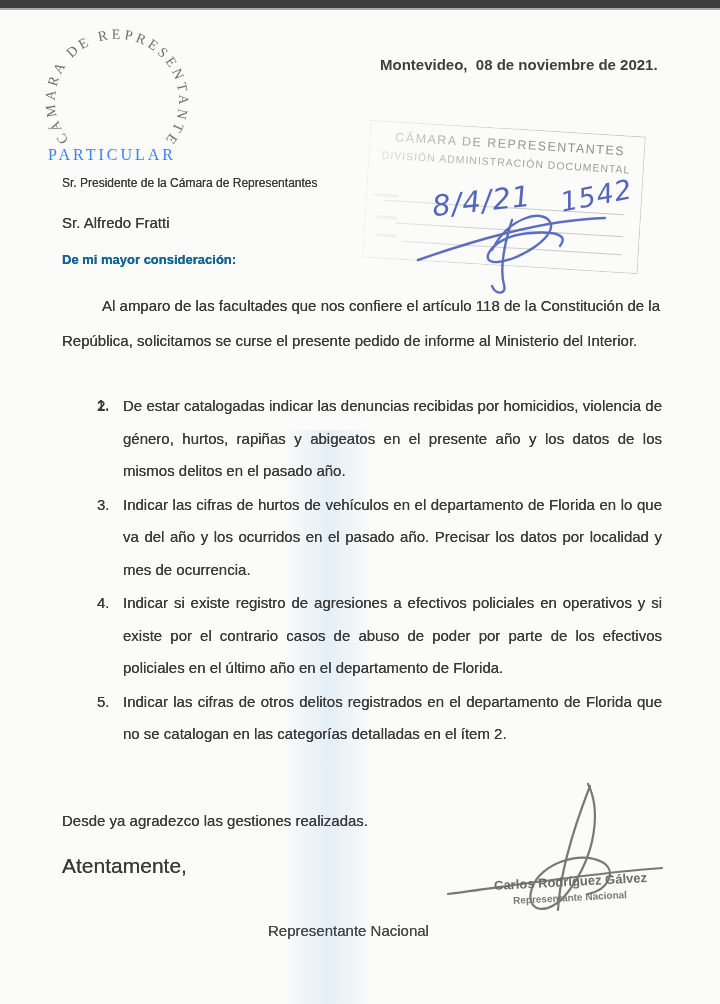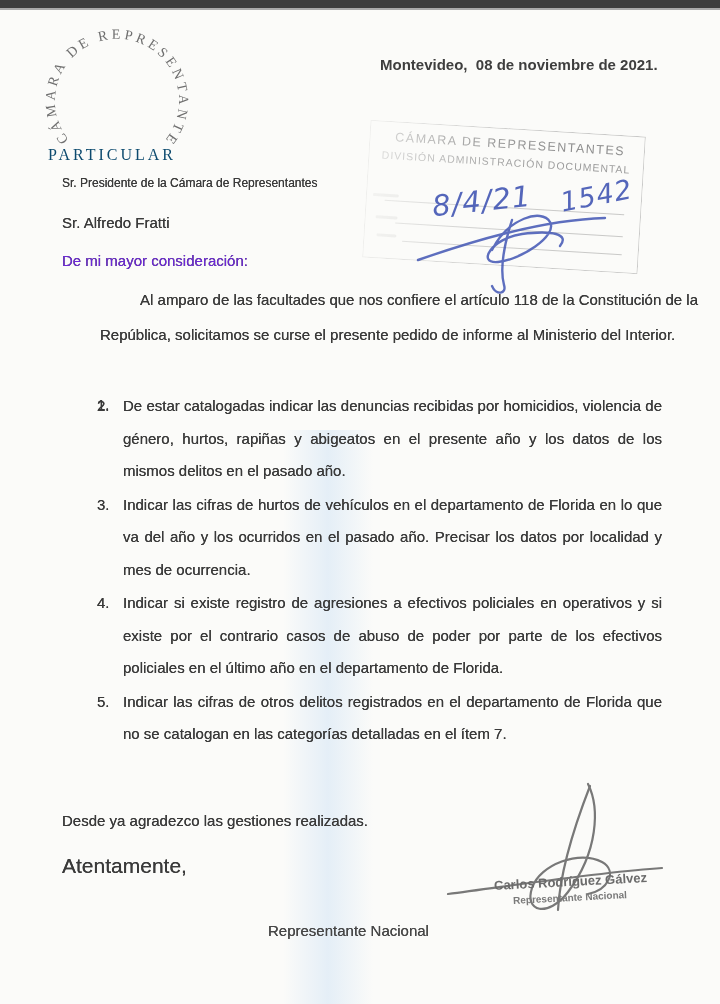--- a/index.html
+++ b/index.html
@@ -17,21 +17,21 @@
     position:absolute;left:283px;top:430px;width:90px;height:574px;
     background:linear-gradient(to right, rgba(214,230,244,0) 0%, rgba(210,228,245,0.55) 50%, rgba(214,230,244,0) 100%);
     pointer-events:none;
   }
 
   
   .logo-arc{position:absolute;left:22px;top:20px;width:190px;height:150px;}
   .logo-arc text{fill:#6f6f6f;font-family:"Liberation Serif",serif;font-size:14px;letter-spacing:2px;}
   .particular{
     position:absolute;left:48px;top:146px;
-    font-family:"Liberation Serif",serif;font-size:16px;letter-spacing:3px;color:#0c4a6e;
+    font-family:"Liberation Serif",serif;font-size:16px;letter-spacing:3px;color:#3b82f6;
   }
 
   .date-line{
     position:absolute;left:380px;top:56px;width:330px;
     font-size:15px;font-weight:bold;color:#3e3e3e;white-space:pre;
   }
 
   
   .stamp{
     position:absolute;left:366px;top:128px;width:274px;height:136px;
@@ -58,26 +58,26 @@
   .stamp-stub.s3{left:12px;top:112px;width:20px;}
 
   .hand{color:#4256b4;font-family:"DejaVu Sans",sans-serif;font-style:italic;opacity:0.9;}
   .hand-date{position:absolute;left:432px;top:184px;font-size:29px;transform:rotate(-6deg);letter-spacing:1px;}
   .hand-num{position:absolute;left:560px;top:180px;font-size:27px;transform:rotate(-11deg);letter-spacing:1px;}
   .hand-scribble{position:absolute;left:400px;top:190px;width:230px;height:110px;}
 
   
   .recipient1{position:absolute;left:62px;top:176px;font-size:12px;color:#3b3b3b;text-shadow:0 0 0.4px #3b3b3b;}
   .recipient2{position:absolute;left:62px;top:214px;font-size:15px;color:#3b3b3b;text-shadow:0 0 0.4px #3b3b3b;}
-  .salutation{position:absolute;left:62px;top:252px;font-size:15px;color:#6d28d9;text-shadow:0 0 0.4px #3b3b3b;}
+  .salutation{position:absolute;left:62px;top:252px;font-size:13px;color:#0369a1;text-shadow:0 0 0.4px #3b3b3b;font-weight:bold;}
 
   .intro{
-    position:absolute;left:62px;top:282px;width:598px;
+    position:absolute;left:62px;top:288px;width:598px;
     font-size:15px;line-height:35px;text-align:justify;text-indent:40px;
-    color:#3a3a3a;text-shadow:0 0 0.4px #3a3a3a;margin-left:38px;
+    color:#3a3a3a;text-shadow:0 0 0.4px #3a3a3a;
   }
 
   .req-list{position:absolute;left:97px;top:389px;width:565px;}
   .req-item{position:relative;padding-left:26px;font-size:15px;line-height:32.5px;
     text-align:justify;color:#3a3a3a;text-shadow:0 0 0.4px #3a3a3a;margin-bottom:1px;}
   .req-num{position:absolute;left:0;top:0;}
 
   .closing{position:absolute;left:62px;top:812px;font-size:15px;color:#3a3a3a;text-shadow:0 0 0.4px #3a3a3a;text-align:right;}
   .farewell{position:absolute;left:62px;top:854px;font-size:21px;color:#3a3a3a;text-shadow:0 0 0.4px #3a3a3a;}
 
@@ -150,21 +150,21 @@
   <div class="req-item">
     <span class="req-num">3.</span>
     <span>Indicar las cifras de hurtos de vehículos en el departamento de Florida en lo que va del año y los ocurridos en el pasado año. Precisar los datos por localidad y mes de ocurrencia.</span>
   </div>
   <div class="req-item">
     <span class="req-num">4.</span>
     <span>Indicar si existe registro de agresiones a efectivos policiales en operativos y si existe por el contrario casos de abuso de poder por parte de los efectivos policiales en el último año en el departamento de Florida.</span>
   </div>
   <div class="req-item">
     <span class="req-num">5.</span>
-    <span>Indicar las cifras de otros delitos registrados en el departamento de Florida que no se catalogan en las categorías detalladas en el ítem 7.</span>
+    <span>Indicar las cifras de otros delitos registrados en el departamento de Florida que no se catalogan en las categorías detalladas en el ítem 2.</span>
   </div>
 </div>
 
 <div class="closing">Desde ya agradezco las gestiones realizadas.</div>
 <div class="farewell">Atentamente,</div>
 
 <svg class="sig-scribble" viewBox="0 0 230 150">
   <g fill="none" stroke="#585858" stroke-width="2.2" stroke-linecap="round" opacity="0.8">
     <path d="M 8,122 C 70,114 160,100 222,96"></path>
     <path d="M 148,12 C 160,36 158,80 128,120 C 108,146 84,140 92,116 C 100,92 140,78 162,90 C 178,99 168,118 148,122"></path>

